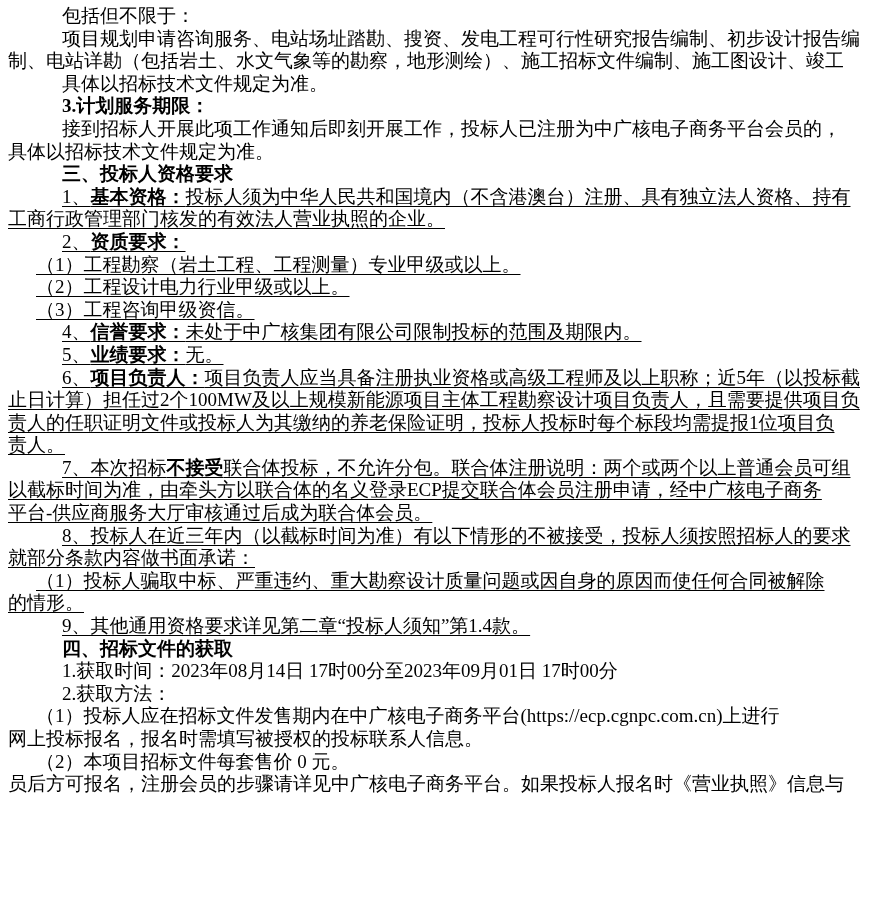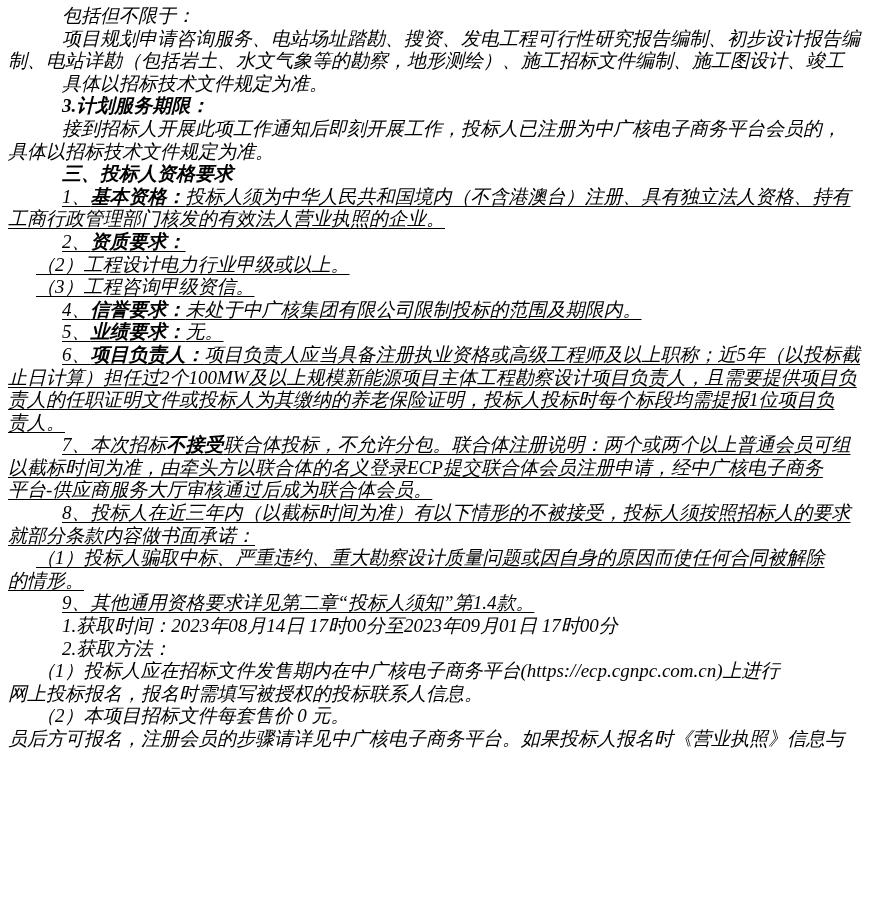--- a/index.html
+++ b/index.html
@@ -15,21 +15,20 @@
   .page {
     box-sizing: border-box;
     width: 870px;
     height: 912px;
     padding: 5px 8px 0 8px;
     font-family: "Liberation Serif", "DejaVu Serif", serif;
     font-size: 19px;
     line-height: 22.6px;
     color: #000000;
     background: #ffffff;
-    font-style: italic;
   }
   .line {
     height: 22.6px;
     white-space: nowrap;
   }
   .indent0 { padding-left: 0; }
   .indent1 { padding-left: 28px; }
   .indent2 { padding-left: 54px; }
   .b { font-weight: bold; }
   .u {
@@ -47,36 +46,38 @@
       <div class="line indent2"><span>项目规划申请咨询服务、电站场址踏勘、搜资、发电工程可行性研究报告编制、初步设计报告编</span></div>
       <div class="line indent0"><span>制、电站详勘（包括岩土、水文气象等的勘察，地形测绘）、施工招标文件编制、施工图设计、竣工</span></div>
       <div class="line indent2"><span>具体以招标技术文件规定为准。</span></div>
       <div class="line indent2"><span class="b">3.计划服务期限：</span></div>
       <div class="line indent2"><span>接到招标人开展此项工作通知后即刻开展工作，投标人已注册为中广核电子商务平台会员的，</span></div>
       <div class="line indent0"><span>具体以招标技术文件规定为准。</span></div>
       <div class="line indent2"><span class="b">三、投标人资格要求</span></div>
       <div class="line indent2"><span class="u">1、</span><span class="b u">基本资格：</span><span class="u">投标人须为中华人民共和国境内（不含港澳台）注册、具有独立法人资格、持有</span></div>
       <div class="line indent0"><span class="u">工商行政管理部门核发的有效法人营业执照的企业。</span></div>
       <div class="line indent2"><span class="u">2、</span><span class="b u">资质要求：</span></div>
+      <div class="line indent1"><span class="u">（1）工程勘察（岩土工程、工程测量）专业甲级或以上。</span></div>
       <div class="line indent1"><span class="u">（2）工程设计电力行业甲级或以上。</span></div>
       <div class="line indent1"><span class="u">（3）工程咨询甲级资信。</span></div>
       <div class="line indent2"><span class="u">4、</span><span class="b u">信誉要求：</span><span class="u">未处于中广核集团有限公司限制投标的范围及期限内。</span></div>
       <div class="line indent2"><span class="u">5、</span><span class="b u">业绩要求：</span><span class="u">无。</span></div>
       <div class="line indent2"><span class="u">6、</span><span class="b u">项目负责人：</span><span class="u">项目负责人应当具备注册执业资格或高级工程师及以上职称；近5年（以投标截</span></div>
       <div class="line indent0"><span class="u">止日计算）担任过2个100MW及以上规模新能源项目主体工程勘察设计项目负责人，且需要提供项目负</span></div>
       <div class="line indent0"><span class="u">责人的任职证明文件或投标人为其缴纳的养老保险证明，投标人投标时每个标段均需提报1位项目负</span></div>
       <div class="line indent0"><span class="u">责人。</span></div>
       <div class="line indent2"><span class="u">7、本次招标</span><span class="b u">不接受</span><span class="u">联合体投标，不允许分包。联合体注册说明：两个或两个以上普通会员可组</span></div>
       <div class="line indent0"><span class="u">以截标时间为准，由牵头方以联合体的名义登录ECP提交联合体会员注册申请，经中广核电子商务</span></div>
       <div class="line indent0"><span class="u">平台-供应商服务大厅审核通过后成为联合体会员。</span></div>
       <div class="line indent2"><span class="u">8、投标人在近三年内（以截标时间为准）有以下情形的不被接受，投标人须按照招标人的要求</span></div>
       <div class="line indent0"><span class="u">就部分条款内容做书面承诺：</span></div>
       <div class="line indent1"><span class="u">（1）投标人骗取中标、严重违约、重大勘察设计质量问题或因自身的原因而使任何合同被解除</span></div>
       <div class="line indent0"><span class="u">的情形。</span></div>
       <div class="line indent2"><span class="u">9、其他通用资格要求详见第二章“投标人须知”第1.4款。</span></div>
+      <div class="line indent2"><span class="b">四、招标文件的获取</span></div>
       <div class="line indent2"><span>1.获取时间：2023年08月14日 17时00分至2023年09月01日 17时00分</span></div>
       <div class="line indent2"><span>2.获取方法：</span></div>
       <div class="line indent1"><span>（1）投标人应在招标文件发售期内在中广核电子商务平台(https://ecp.cgnpc.com.cn)上进行</span></div>
       <div class="line indent0"><span>网上投标报名，报名时需填写被授权的投标联系人信息。</span></div>
       <div class="line indent1"><span>（2）本项目招标文件每套售价 0 元。</span></div>
       <div class="line indent0"><span>员后方可报名，注册会员的步骤请详见中广核电子商务平台。如果投标人报名时《营业执照》信息与</span></div>
     </div>
 </div>
 
 </body></html>

